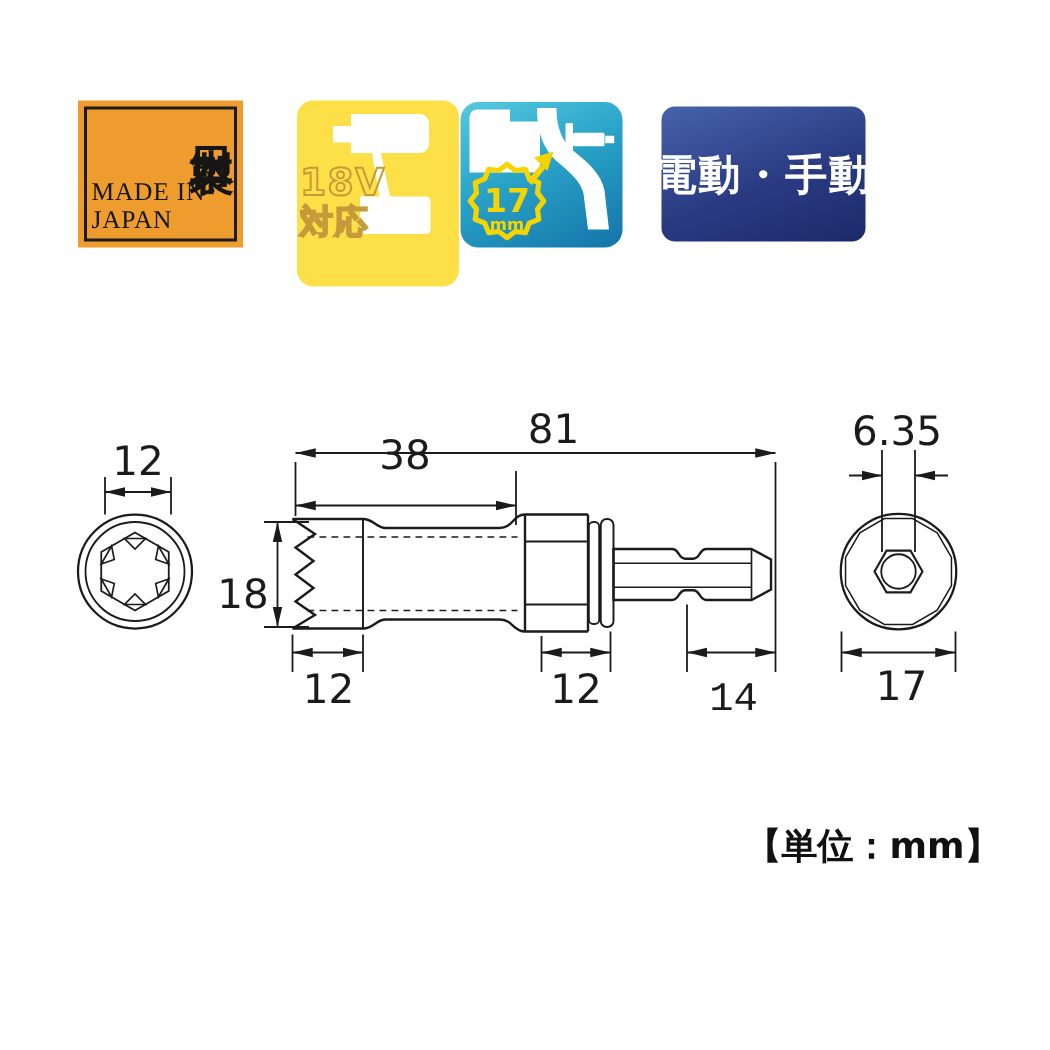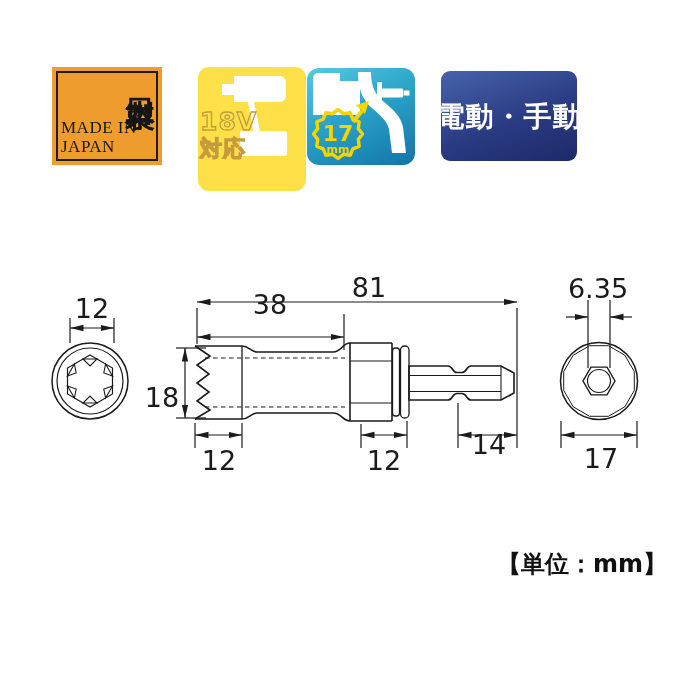--- a/index.html
+++ b/index.html
@@ -166,19 +166,19 @@
       <line x1="561" y1="435" x2="637" y2="435" marker-start="url(#ae)" marker-end="url(#ae)"></line>
     </g>
   </svg>
 
   <div class="dim-label" style="left:92px;top:308px;">12</div>
   <div class="dim-label" style="left:352px;top:287px;margin-left:17px;">81</div>
   <div class="dim-label" style="left:270px;top:304px;">38</div>
   <div class="dim-label" style="left:162px;top:383px;margin-top:14px;">18</div>
   <div class="dim-label" style="left:219px;top:460px;">12</div>
   <div class="dim-label" style="left:384px;top:460px;">12</div>
-  <div class="dim-label" style="left:489px;top:444px;">14</div>
+  <div class="dim-label" style="left:489px;top:468px;font-family:Liberation Mono, monospace;">14</div>
   <div class="dim-label" style="left:598px;top:288px;">6.35</div>
   <div class="dim-label" style="left:601px;top:458px;">17</div>
 
   <div id="unit-note">【単位：mm】</div>
 
 </div>
 
 </body></html>

